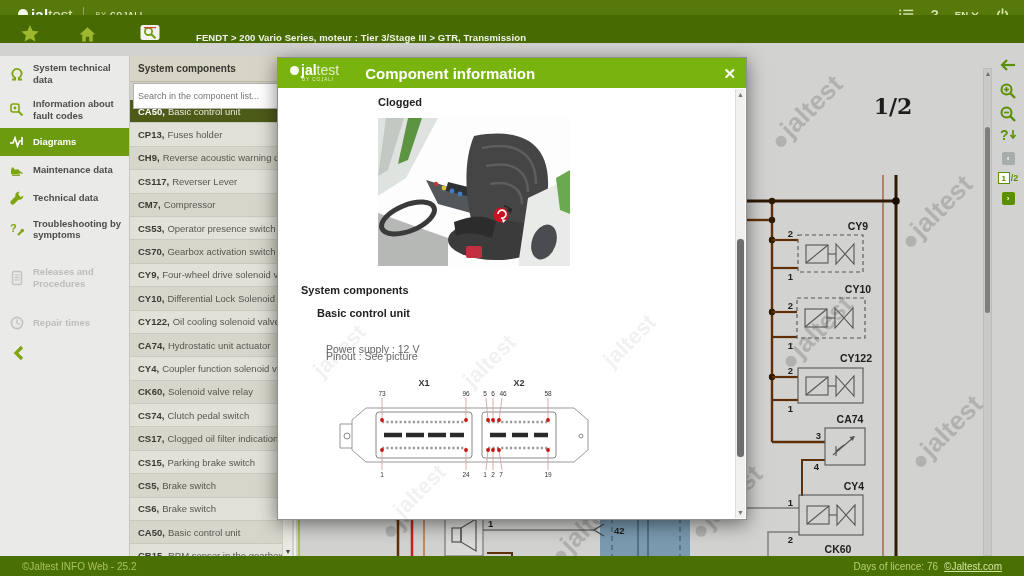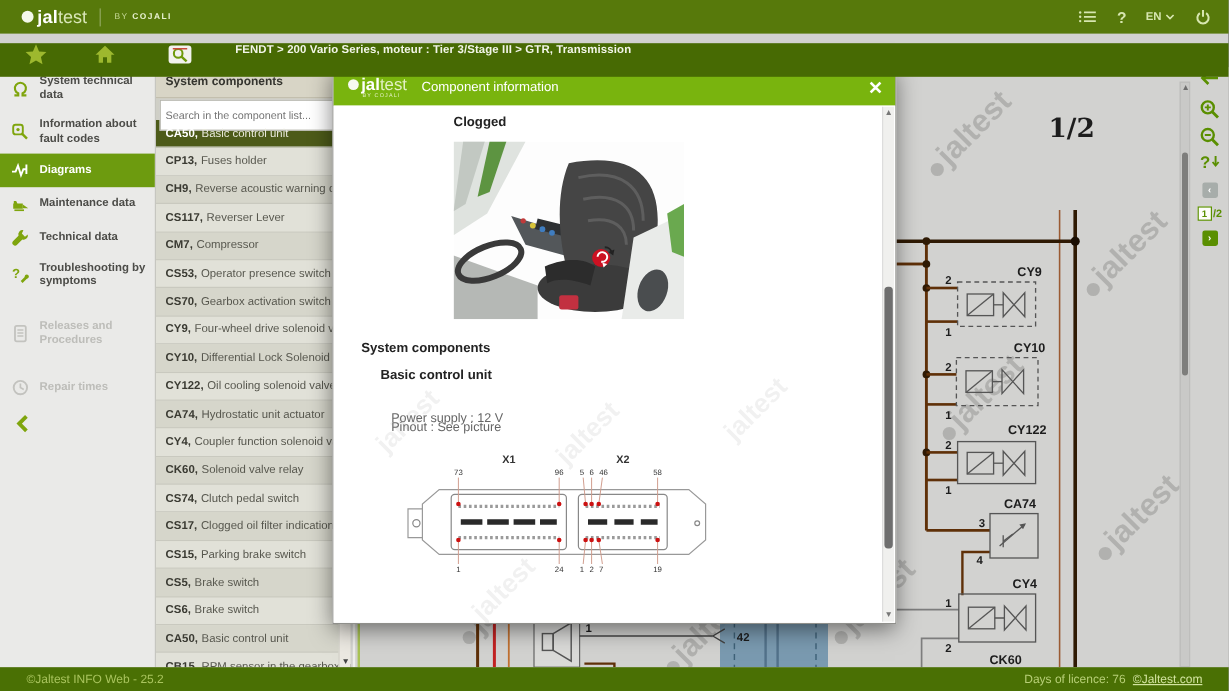--- a/index.html
+++ b/index.html
@@ -13,21 +13,21 @@
   .logo .b{color:#fff;font-weight:bold;font-size:15px;letter-spacing:.2px;}
   .logo .l{color:#d9e6b8;font-size:15px;}
   .tb-div{width:1px;height:15px;background:rgba(255,255,255,.35);margin:0 11px;}
   .bycojali{font-size:7px;color:#c9dc9b;letter-spacing:1.2px;}
   .bycojali b{color:#e9f2d2;}
   .tb-right{margin-left:auto;display:flex;align-items:center;gap:16px;}
   .tb-ic{color:#d7e6b0;font-size:13px;font-weight:bold;display:flex;align-items:center;cursor:pointer;}
   .lang{font-size:9.5px;font-weight:bold;color:#d7e6b0;display:flex;align-items:center;gap:3px;}
 
   
-  .crumbbar{position:absolute;left:0;top:36px;width:1024px;height:28px;background:#476a03;display:flex;align-items:flex-start;z-index:30;}
+  .crumbbar{position:absolute;left:0;top:15px;width:1024px;height:28px;background:#476a03;display:flex;align-items:flex-end;z-index:30;}
   .crumb-ic{display:flex;align-items:center;cursor:pointer;}
   .crumbtext{color:#f2f5e8;font-size:9.5px;font-weight:bold;letter-spacing:.1px;}
 
   
   .sidebar{position:absolute;left:0;top:56px;width:130px;height:500px;background:#eaeae8;border-right:1px solid #c6c6c0;z-index:5;}
   .si{display:flex;align-items:center;padding:6px 4px 6px 9px;cursor:pointer;}
   .si .sic{width:24px;flex:0 0 24px;display:flex;align-items:center;}
   .si .sil{font-size:9.5px;font-weight:bold;color:#4c4c48;line-height:1.25;}
   .si.active{background:#6d9b0f;}
   .si.active .sil{color:#fff;}
@@ -82,21 +82,21 @@
 
   
   .modal{position:absolute;left:277px;top:57px;width:470px;height:463px;background:#fff;border:1px solid #8f8f8b;box-shadow:0 4px 18px rgba(0,0,0,.5);z-index:20;}
   .m-head{height:30px;background:#79b40e;display:flex;align-items:center;padding:0 10px 0 12px;}
   .m-logo{display:flex;flex-direction:column;line-height:1;}
   .m-logo .row1{display:flex;align-items:center;}
   .m-logo .dot{width:9px;height:9px;border-radius:50%;background:#f7faf0;margin-right:2px;}
   .m-logo .b{color:#fff;font-weight:bold;font-size:14px;}
   .m-logo .l{color:#e3f0c4;font-size:14px;}
   .m-logo .sub{font-size:4.5px;color:#e3f0c4;letter-spacing:1px;margin:1px 0 0 12px;}
-  .m-title{color:#fff;font-size:11px;font-weight:normal;margin-left:12px;}
+  .m-title{color:#fff;font-size:15px;font-weight:bold;margin-left:26px;}
   .m-close{margin-left:auto;color:#fff;font-size:15px;font-weight:bold;cursor:pointer;line-height:1;}
   .m-body{position:relative;height:431px;background:#fff;overflow:hidden;}
   .m-wm{position:absolute;transform:rotate(-45deg);font-weight:bold;font-size:22px;color:rgba(50,50,50,.07);pointer-events:none;}
   .m-h1{position:absolute;font-size:11px;font-weight:bold;color:#222;}
   .m-gray{position:absolute;font-size:10.5px;color:#666;}
   .m-photo{position:absolute;left:100px;top:30px;width:192px;height:148px;}
   .m-pinout{position:absolute;left:58px;top:280px;width:268px;height:112px;}
   .m-pinout text{fill:#333;}
   .m-scroll{position:absolute;right:1px;top:1px;bottom:1px;width:10px;background:#f0f0ee;border-left:1px solid #ddd;}
   .m-scroll .up{position:absolute;top:2px;left:0;width:9px;text-align:center;font-size:7px;color:#777;}

